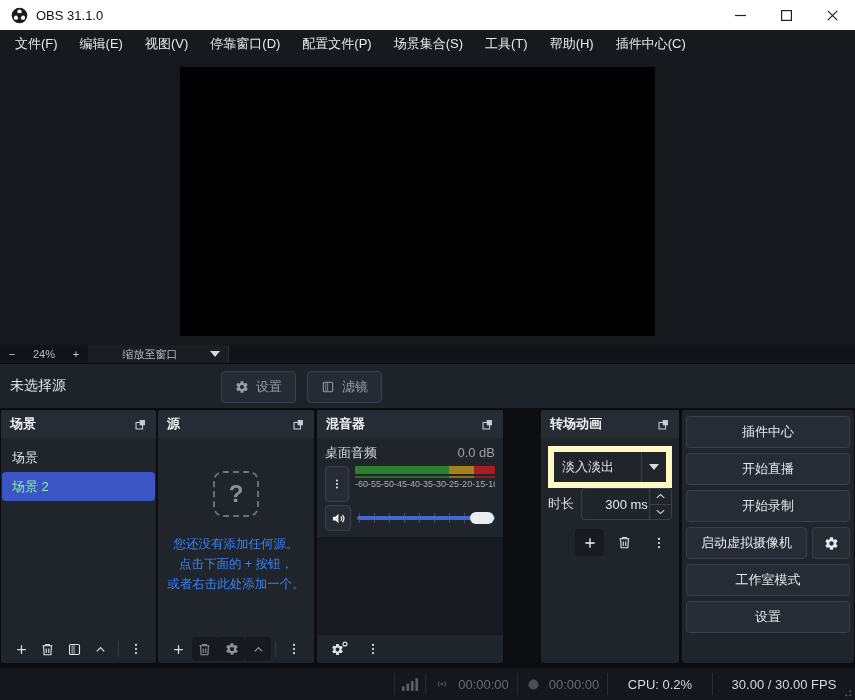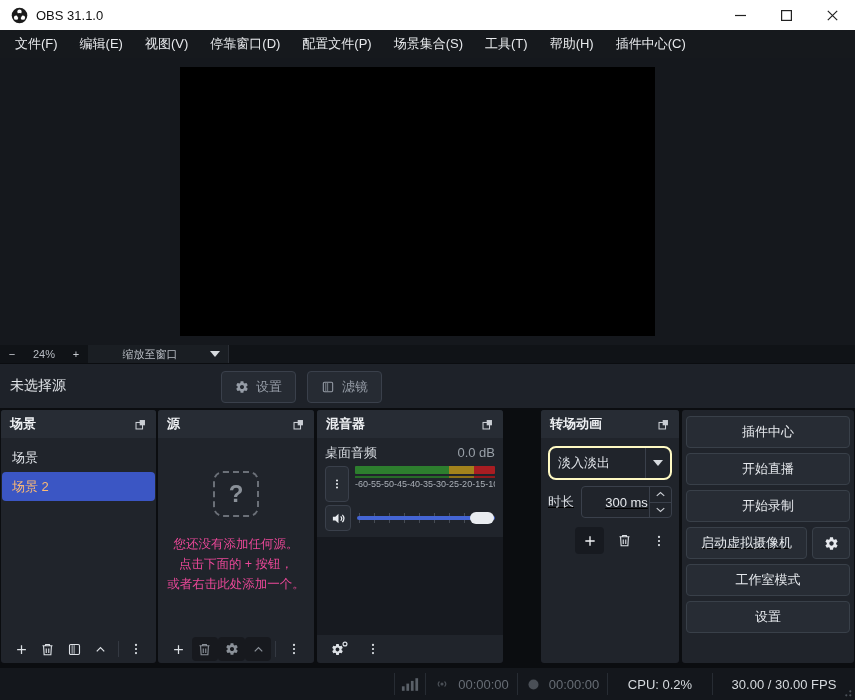--- a/index.html
+++ b/index.html
@@ -62,29 +62,29 @@
   .panel-scenes{left:1px;width:155px;}
   .panel-sources{left:158px;width:156px;}
   .panel-mixer{left:317px;width:186px;}
   .panel-trans{left:541px;width:138px;}
   .panel-controls{left:682px;width:172px;}
 
   
   .scene-list{padding-top:5px;}
   .scene-item{height:29px;display:flex;align-items:center;padding-left:10px;
               font-size:13px;color:#dfe3e8;margin:0 1px;border-radius:4px;}
-  .scene-item.selected{background:#3b56c4;color:#fdba74;}
+  .scene-item.selected{background:#3b56c4;color:#86efac;}
 
   
   .empty{flex:1;display:flex;flex-direction:column;align-items:center;justify-content:center;
          text-align:center;padding-bottom:8px;}
   .qbox{width:42px;height:42px;border:2px dashed #6b7078;border-radius:10px;
         display:flex;align-items:center;justify-content:center;
         font-size:24px;font-weight:bold;color:#8a9098;margin-bottom:17px;}
-  .empty-line{font-size:12.5px;color:#ec4899;line-height:1.6;}
+  .empty-line{font-size:12.5px;color:#3b82f6;line-height:1.6;}
 
   
   .mixer-item{flex:none;padding:6px 8px 6px 8px;}
   .mixer-row1{display:flex;align-items:baseline;font-size:13px;color:#d9dde2;}
   .mixer-level{margin-left:auto;color:#99a0a8;}
   .meter-zone{display:flex;gap:6px;margin-top:4px;justify-content:center;}
   .sq-btn{border:1px solid #3a404b;border-radius:4px;background:#272c34;
           display:flex;align-items:center;justify-content:center;color:#e7eaee;}
   .mixer-dots{width:22px;height:34px;}
   .meter-col{flex:1;min-width:0;}
@@ -100,43 +100,43 @@
   .slider{flex:1;position:relative;height:16px;}
   .slider-ticks{position:absolute;left:2px;right:2px;top:3px;height:10px;
     background:repeating-linear-gradient(to right,#464c55 0 1px,transparent 1px 15px);}
   .slider-track{position:absolute;left:0;right:0;top:6px;height:4px;background:#4465d4;border-radius:2px;}
   .slider-handle{position:absolute;right:1px;top:2px;width:24px;height:12px;
                  background:#e9ecf0;border-radius:6px;}
   .mixer-rest{flex:1;background:#171a20;}
 
   
   .trans-body{padding:8px 7px 0 7px;}
-  .trans-select{height:30px;background:#20242b;border:2px solid #fef9c3;border-radius:8px;
+  .trans-select{height:30px;background:#20242b;border:6px solid #fef9c3;border-radius:0;
                 display:flex;align-items:center;overflow:hidden;justify-content:space-between;}
   .trans-name{flex:1;padding-left:8px;font-size:13px;color:#dde1e6;}
   .select-arrow{width:24px;align-self:stretch;border-left:1px solid #3a404b;
                 display:flex;align-items:center;justify-content:center;color:#d6dade;}
-  .dur-row{display:flex;align-items:center;gap:7px;margin-top:6px;text-decoration:underline;}
+  .dur-row{display:flex;align-items:center;gap:7px;}
   .dur-label{font-size:13px;color:#d9dde2;flex:none;}
   .spinner{flex:1;height:30px;background:#20242b;border:1px solid #3a404b;border-radius:4px;
            display:flex;overflow:hidden;padding-left:22px;}
   .spin-value{flex:1;display:flex;align-items:center;justify-content:center;
               font-size:13px;color:#e5e8ec;}
   .spin-btns{width:21px;border-left:1px solid #3a404b;display:flex;flex-direction:column;}
   .spin-btn{flex:1;display:flex;align-items:center;justify-content:center;color:#c9cdd3;}
   .spin-btn + .spin-btn{border-top:1px solid #3a404b;}
   .trans-actions{display:flex;justify-content:flex-end;align-items:center;gap:7px;margin-top:9px;}
   .plus-tile{width:29px;height:27px;background:#171a20;border-radius:4px;
              display:flex;align-items:center;justify-content:center;color:#f2f4f6;}
 
   
   .controls-body{padding:6px 4px 0 4px;display:flex;flex-direction:column;gap:5px;}
   .ctrl-btn{height:30px;flex:none;background:#272c34;border:1px solid #394049;border-radius:4px;
             color:#e6e9ed;font-size:13px;display:flex;align-items:center;justify-content:center;}
-  .vc-row{display:flex;gap:5px;text-decoration:underline;}
+  .vc-row{display:flex;gap:5px;}
   .vc-row .ctrl-btn.main{flex:1;}
   .vc-gear{width:36px;flex:none;}
 
   
   .statusbar{position:absolute;left:0;right:0;bottom:0;height:32px;background:#14171c;
              display:flex;align-items:center;justify-content:flex-end;font-size:13px;}
   .sb-sep{width:1px;height:22px;background:#272c33;flex:none;}
   .sb-seg{display:flex;align-items:center;justify-content:center;gap:8px;height:100%;flex:none;}
   .sb-dim{color:#676d75;}
   .sb-bright{color:#d6dade;}

